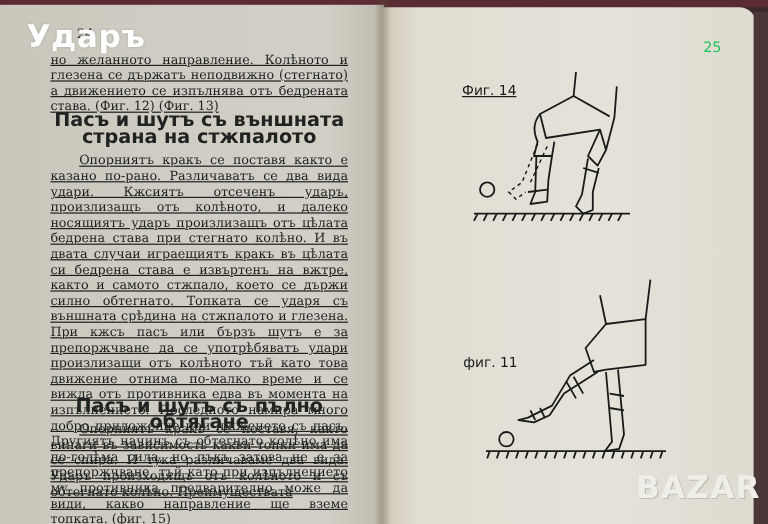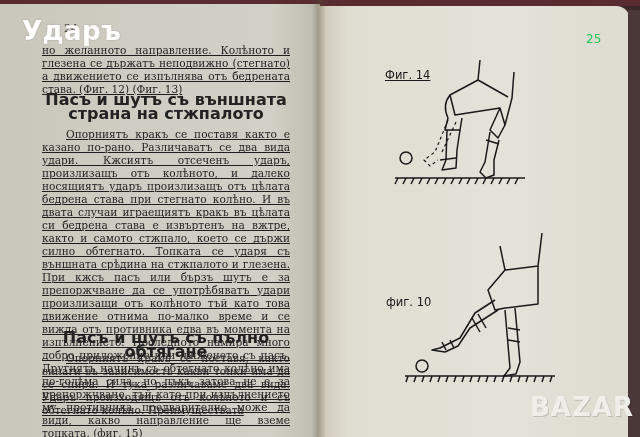--- a/index.html
+++ b/index.html
@@ -73,21 +73,21 @@
     <g fill="none" stroke="#1a1a1a" stroke-width="1.2" stroke-dasharray="3 3">
       <path d="M58 60 L45 92 L34 100 L40 106 L48 100"></path>
       <path d="M66 62 L52 92"></path>
     </g>
     <g stroke="#1a1a1a" stroke-width="1.5">
       <line x1="5" y1="118" x2="135" y2="118"></line>
       <path d="M8 118 l-3 6 M16 118 l-3 6 M24 118 l-3 6 M32 118 l-3 6 M40 118 l-3 6 M48 118 l-3 6 M56 118 l-3 6 M64 118 l-3 6 M72 118 l-3 6 M80 118 l-3 6 M88 118 l-3 6 M96 118 l-3 6 M104 118 l-3 6 M112 118 l-3 6 M120 118 l-3 6 M128 118 l-3 6"></path>
     </g>
   </svg>
 
-  <span class="fig-label" style="left:386px;top:295px;">фиг. 10</span>
+  <span class="fig-label" style="left:386px;top:295px;">фиг. 11</span>
   <svg class="fig" style="left:400px;top:228px;" width="160" height="160" viewBox="0 0 160 160">
     <g fill="none" stroke="#1a1a1a" stroke-width="1.5" stroke-linejoin="round">
       <path d="M100 18 L105 42 L138 38 L142 5"></path>
       <path d="M105 42 L88 62 L95 82 L105 80 L138 76 L138 38"></path>
       <path d="M95 72 L75 85 L60 110 L40 120 L32 122 L45 124 L58 118 L70 100 L98 82"></path>
       <path d="M72 90 L80 104 M78 86 L86 100"></path>
       <path d="M42 114 L46 122 M50 112 L54 120"></path>
       <path d="M105 82 L110 140 L104 148 L116 146 L120 134 L115 80"></path>
       <path d="M108 100 L120 102 M108 112 L120 114"></path>
       <circle cx="22" cy="138" r="6"></circle>

